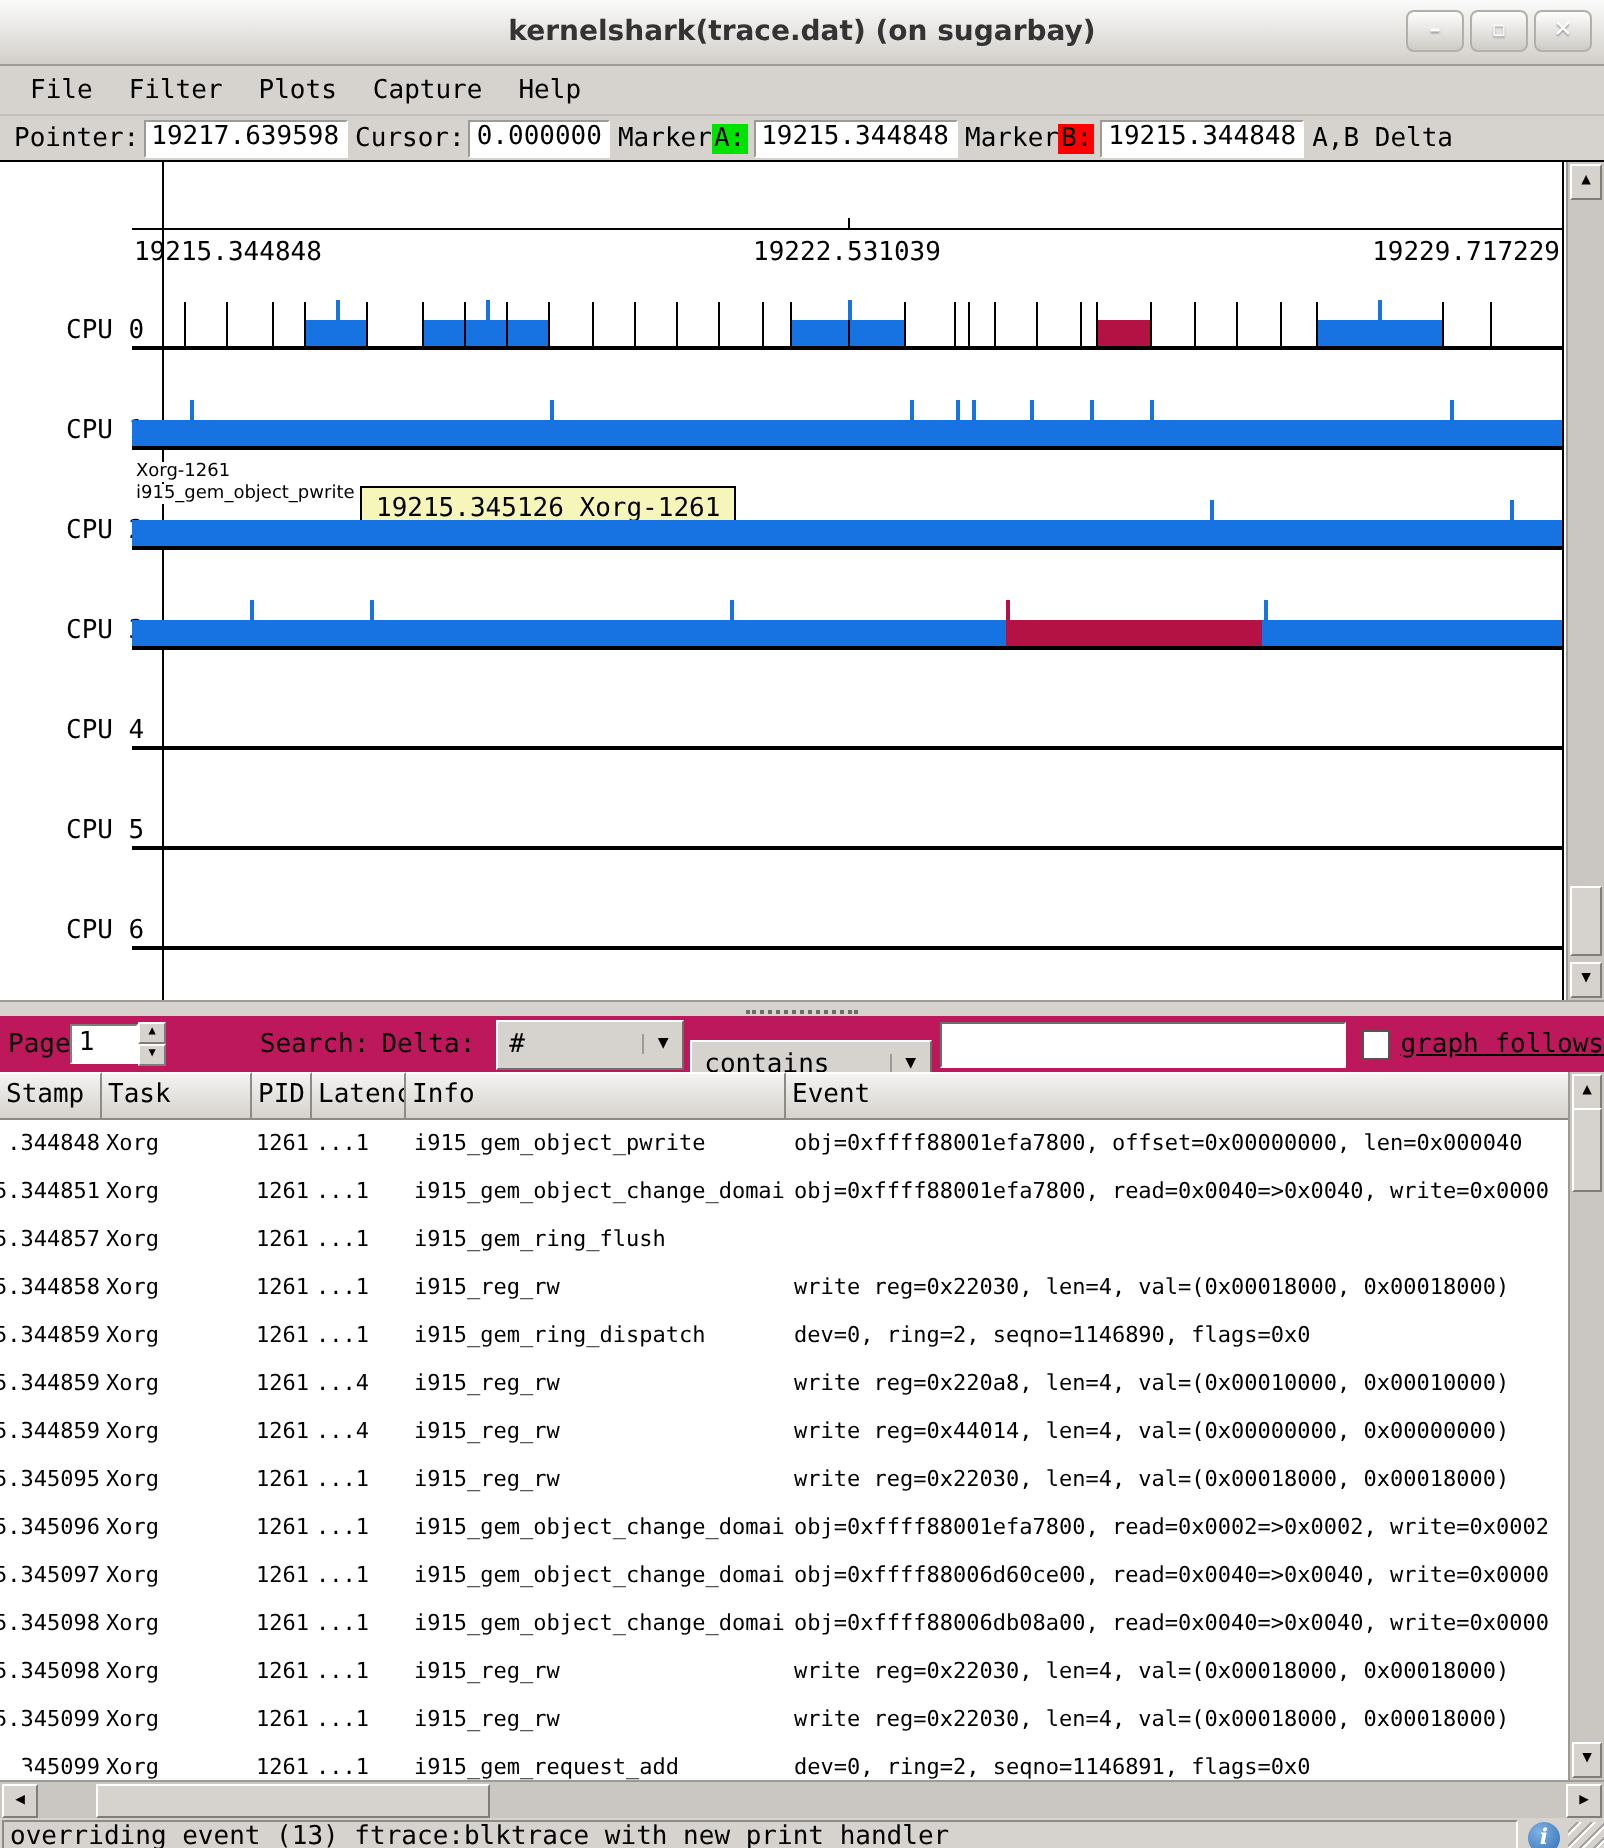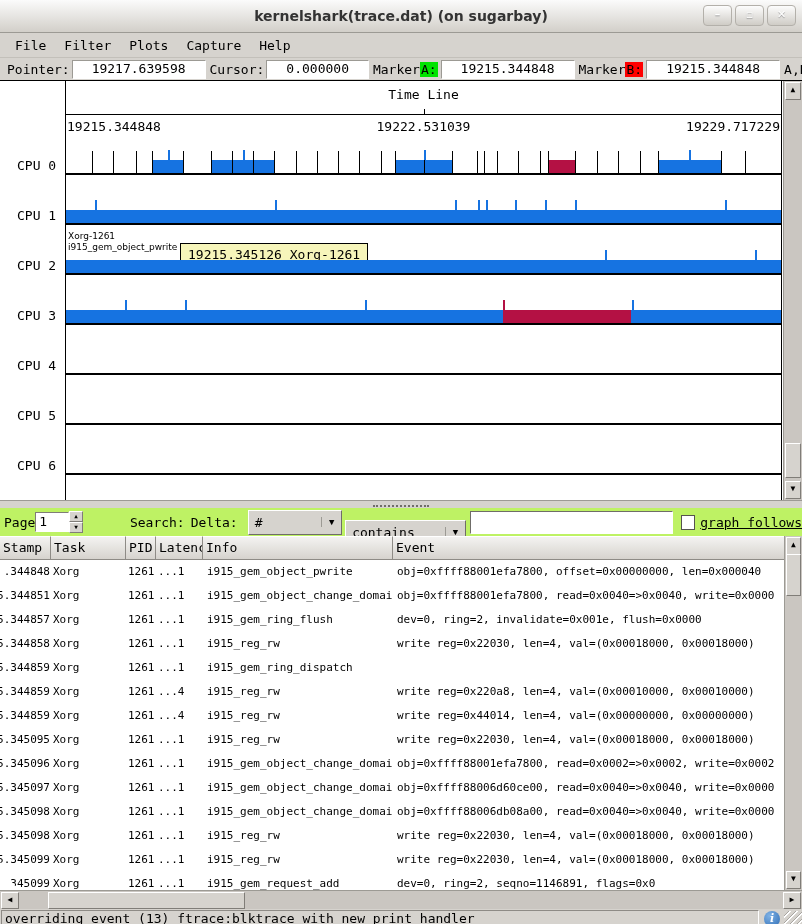--- a/index.html
+++ b/index.html
@@ -16,27 +16,27 @@
           text-align:center;text-shadow:0 1px 1px #999;}
   
   .menubar{height:24px;background:#d6d3ce;display:flex;align-items:center;padding-left:6px;
            border-bottom:1px solid #c3c0ba;}
   .menu-item{padding:2px 9px;}
   
   .infobar{height:22px;background:#d6d3ce;display:flex;align-items:center;white-space:nowrap;
            overflow:hidden;padding-left:3px;}
   .infobar .lab{margin:0 2px 0 4px;}
   .valbox{background:#fff;border:1px solid;border-color:#9c9a94 #fff #fff #9c9a94;
-          padding:0 19px;height:17px;line-height:16px;}
+          padding:0 3px;height:17px;line-height:16px;}
   .mk-a{background:#00e300;padding:0 1px;}
   .mk-b{background:#ff0000;padding:0 1px;}
   
   .graph{position:relative;height:419px;background:#fff;border-top:1px solid #000;
          border-bottom:1px solid #9c9a94;}
-  .labelcol{position:absolute;left:0;top:0;bottom:0;width:65px;background:#fff;border-right:1px solid #000;}
+  .labelcol{position:absolute;left:16px;top:0;bottom:0;width:65px;background:#fff;border-right:1px solid #000;}
   .cpu-label{position:absolute;left:17px;height:14px;line-height:14px;}
   .plot{position:absolute;left:66px;top:0;bottom:0;width:715px;border-right:1px solid #000;overflow:hidden;}
   .gtitle{position:absolute;top:6px;left:0;right:0;text-align:center;}
   .axis{position:absolute;top:33px;left:0;right:0;height:1px;background:#000;}
   .axis-tick{position:absolute;top:28px;left:50%;width:1px;height:6px;background:#000;}
   .tlabel{position:absolute;top:38px;}
   .tlabel.l{left:1px;}.tlabel.c{left:0;right:0;text-align:center;}.tlabel.r{right:1px;}
   .baseline{position:absolute;left:0;right:0;height:2px;background:#000;}
   .tick{position:absolute;}
   .bar{position:absolute;height:13px;}
@@ -48,21 +48,21 @@
        border-left:1px solid #9c9a94;}
   .sb-btn{position:absolute;left:1px;right:1px;height:16px;background:#d6d3ce;
           border:1px solid;border-color:#fff #807d78 #807d78 #fff;color:#000;
           font-size:8px;line-height:14px;text-align:center;}
   .sb-thumb{position:absolute;left:1px;right:1px;background:#d6d3ce;
             border:1px solid;border-color:#fff #807d78 #807d78 #fff;}
   
   .splitter{height:7px;background:#d6d3ce;display:flex;justify-content:center;align-items:center;}
   .dots{width:56px;border-top:2px dotted #6f6d68;margin-top:2px;}
   
-  .searchbar{height:28px;background:#bef264;display:flex;align-items:center;white-space:nowrap;overflow:hidden;}
+  .searchbar{height:28px;background:#be185d;display:flex;align-items:center;white-space:nowrap;overflow:hidden;}
   .sb-label{margin-left:4px;}
   .spin-entry{width:32px;height:18px;background:#fff;border:1px solid;border-color:#807d78 #fff #fff #807d78;
               padding-left:3px;line-height:18px;}
   .spinner{width:15px;height:22px;display:flex;flex-direction:column;}
   .spinner div{flex:1;background:#d6d3ce;border:1px solid;border-color:#fff #807d78 #807d78 #fff;
                font-size:6px;line-height:8px;text-align:center;}
   .gtkselect{height:23px;background:#d6d3ce;border:1px solid;border-color:#fff #6f6d68 #6f6d68 #fff;
              display:flex;align-items:center;}
   .gtkselect .txt{flex:1;padding-left:6px;}
   .gtkselect .arr{width:19px;border-left:1px solid #9c9a94;text-align:center;font-size:9px;}
@@ -136,21 +136,20 @@
   <div class="labelcol">
       <div class="cpu-label" style="top: 78px;">CPU 0</div>
       <div class="cpu-label" style="top: 128px;">CPU 1</div>
       <div class="cpu-label" style="top: 178px;">CPU 2</div>
       <div class="cpu-label" style="top: 228px;">CPU 3</div>
       <div class="cpu-label" style="top: 278px;">CPU 4</div>
       <div class="cpu-label" style="top: 328px;">CPU 5</div>
       <div class="cpu-label" style="top: 378px;">CPU 6</div>
     </div>
   <div class="plot">
-    <div class="gtitle">Time Line</div>
     <div class="axis"></div>
     <div class="axis-tick"></div>
     <div class="tlabel l">19215.344848</div>
     <div class="tlabel c">19222.531039</div>
     <div class="tlabel r">19229.717229</div>
     <div class="hoverlab" style="top:150px;">Xorg-1261</div>
     <div class="hoverlab" style="top:161px;">i915_gem_object_pwrite</div>
     <div class="tooltip">19215.345126 Xorg-1261</div>
   <div class="baseline" style="top: 92px;"></div>
       <div class="bar" style="left: 12%; width: 4.4%; top: 79px; background: rgb(22, 115, 225);"></div>
@@ -277,36 +276,36 @@
         <div class="cell c3">...1</div>
         <div class="cell c4">i915_gem_object_change_domain</div>
         <div class="cell c5">obj=0xffff88001efa7800, read=0x0040=&gt;0x0040, write=0x0000</div>
       </div>
       <div class="trow">
         <div class="cell c0">5.344857</div>
         <div class="cell c1">Xorg</div>
         <div class="cell c2">1261</div>
         <div class="cell c3">...1</div>
         <div class="cell c4">i915_gem_ring_flush</div>
-        <div class="cell c5">dev=0, ring=2, invalidate=0x001e, flush=0x0000</div>
       </div>
       <div class="trow">
         <div class="cell c0">5.344858</div>
         <div class="cell c1">Xorg</div>
         <div class="cell c2">1261</div>
         <div class="cell c3">...1</div>
         <div class="cell c4">i915_reg_rw</div>
         <div class="cell c5">write reg=0x22030, len=4, val=(0x00018000, 0x00018000)</div>
       </div>
       <div class="trow">
         <div class="cell c0">5.344859</div>
         <div class="cell c1">Xorg</div>
         <div class="cell c2">1261</div>
         <div class="cell c3">...1</div>
         <div class="cell c4">i915_gem_ring_dispatch</div>
+        <div class="cell c5">dev=0, ring=2, seqno=1146890, flags=0x0</div>
       </div>
       <div class="trow">
         <div class="cell c0">5.344859</div>
         <div class="cell c1">Xorg</div>
         <div class="cell c2">1261</div>
         <div class="cell c3">...4</div>
         <div class="cell c4">i915_reg_rw</div>
         <div class="cell c5">write reg=0x220a8, len=4, val=(0x00010000, 0x00010000)</div>
       </div>
       <div class="trow">

